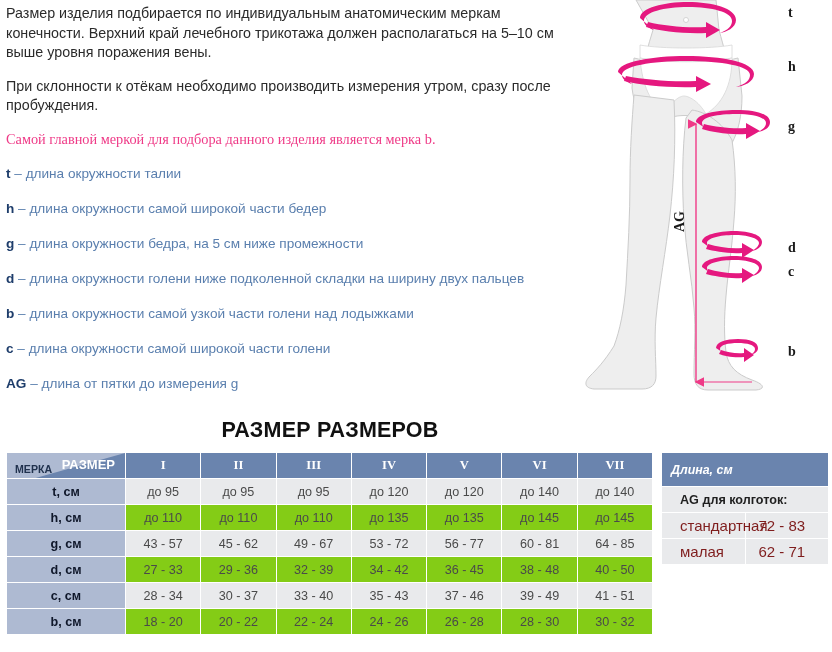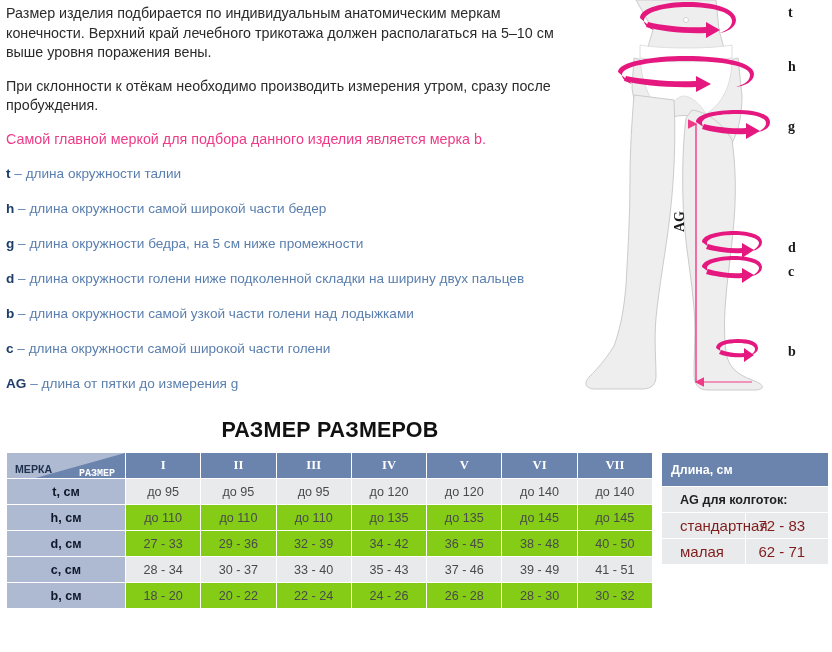--- a/index.html
+++ b/index.html
@@ -27,20 +27,21 @@
     font-size: 14.3px;
     line-height: 19.5px;
     color: #2b2b2b;
     margin: 0 0 14px 0;
   }
   .para-pink {
     font-size: 14.3px;
     line-height: 19.5px;
     color: #ef3a87;
     margin: 0 0 16px 0;
+    font-family: Liberation Serif, serif;
   }
   .legend-line {
     font-size: 13.6px;
     line-height: 18px;
     color: #5a7fae;
     margin: 0 0 17px 0;
   }
   .legend-line .key {
     color: #1e3d6b;
     font-weight: bold;
@@ -134,26 +135,25 @@
     left: 8px;
     bottom: 3px;
     font-size: 10.6px;
     font-weight: bold;
     color: #21324e;
     z-index: 2;
   }
   .corner-razmer {
     position: absolute;
     right: 10px;
-    top: 15px;
-    font-size: 10px;
+    top: 4px;
+    font-size: 13px;
     font-weight: bold;
     color: #ffffff;
     z-index: 2;
-    font-family: Liberation Mono, monospace;
   }
   .hdr-num {
     background: #6a84ae;
     color: #ffffff;
     font-weight: bold;
     font-size: 13.4px;
     height: 33px;
     font-family: "Liberation Serif", "DejaVu Serif", serif;
   }
   .row-label {
@@ -182,20 +182,21 @@
     table-layout: fixed;
   }
   .side-table th {
     background: #6a84ae;
     color: #ffffff;
     font-size: 12.4px;
     font-weight: bold;
     text-align: left;
     padding: 0 0 0 9px;
     height: 33px;
+    font-style: italic;
   }
   .side-table td {
     background: #e9eaec;
     height: 25px;
     font-size: 15px;
     color: #7f1d1d;
     padding: 0;
   }
   .side-table td.lbl {
     padding-left: 18px;
@@ -403,20 +404,30 @@
       <td class="row-label">h, см</td>
       <td class="cell alt">до 110</td>
       <td class="cell alt">до 110</td>
       <td class="cell alt">до 110</td>
       <td class="cell alt">до 135</td>
       <td class="cell alt">до 135</td>
       <td class="cell alt">до 145</td>
       <td class="cell alt">до 145</td>
     </tr>
     <tr>
+      <td class="row-label">g, см</td>
+      <td class="cell">43 - 57</td>
+      <td class="cell">45 - 62</td>
+      <td class="cell">49 - 67</td>
+      <td class="cell">53 - 72</td>
+      <td class="cell">56 - 77</td>
+      <td class="cell">60 - 81</td>
+      <td class="cell">64 - 85</td>
+    </tr>
+    <tr>
       <td class="row-label">d, см</td>
       <td class="cell alt">27 - 33</td>
       <td class="cell alt">29 - 36</td>
       <td class="cell alt">32 - 39</td>
       <td class="cell alt">34 - 42</td>
       <td class="cell alt">36 - 45</td>
       <td class="cell alt">38 - 48</td>
       <td class="cell alt">40 - 50</td>
     </tr>
     <tr>

